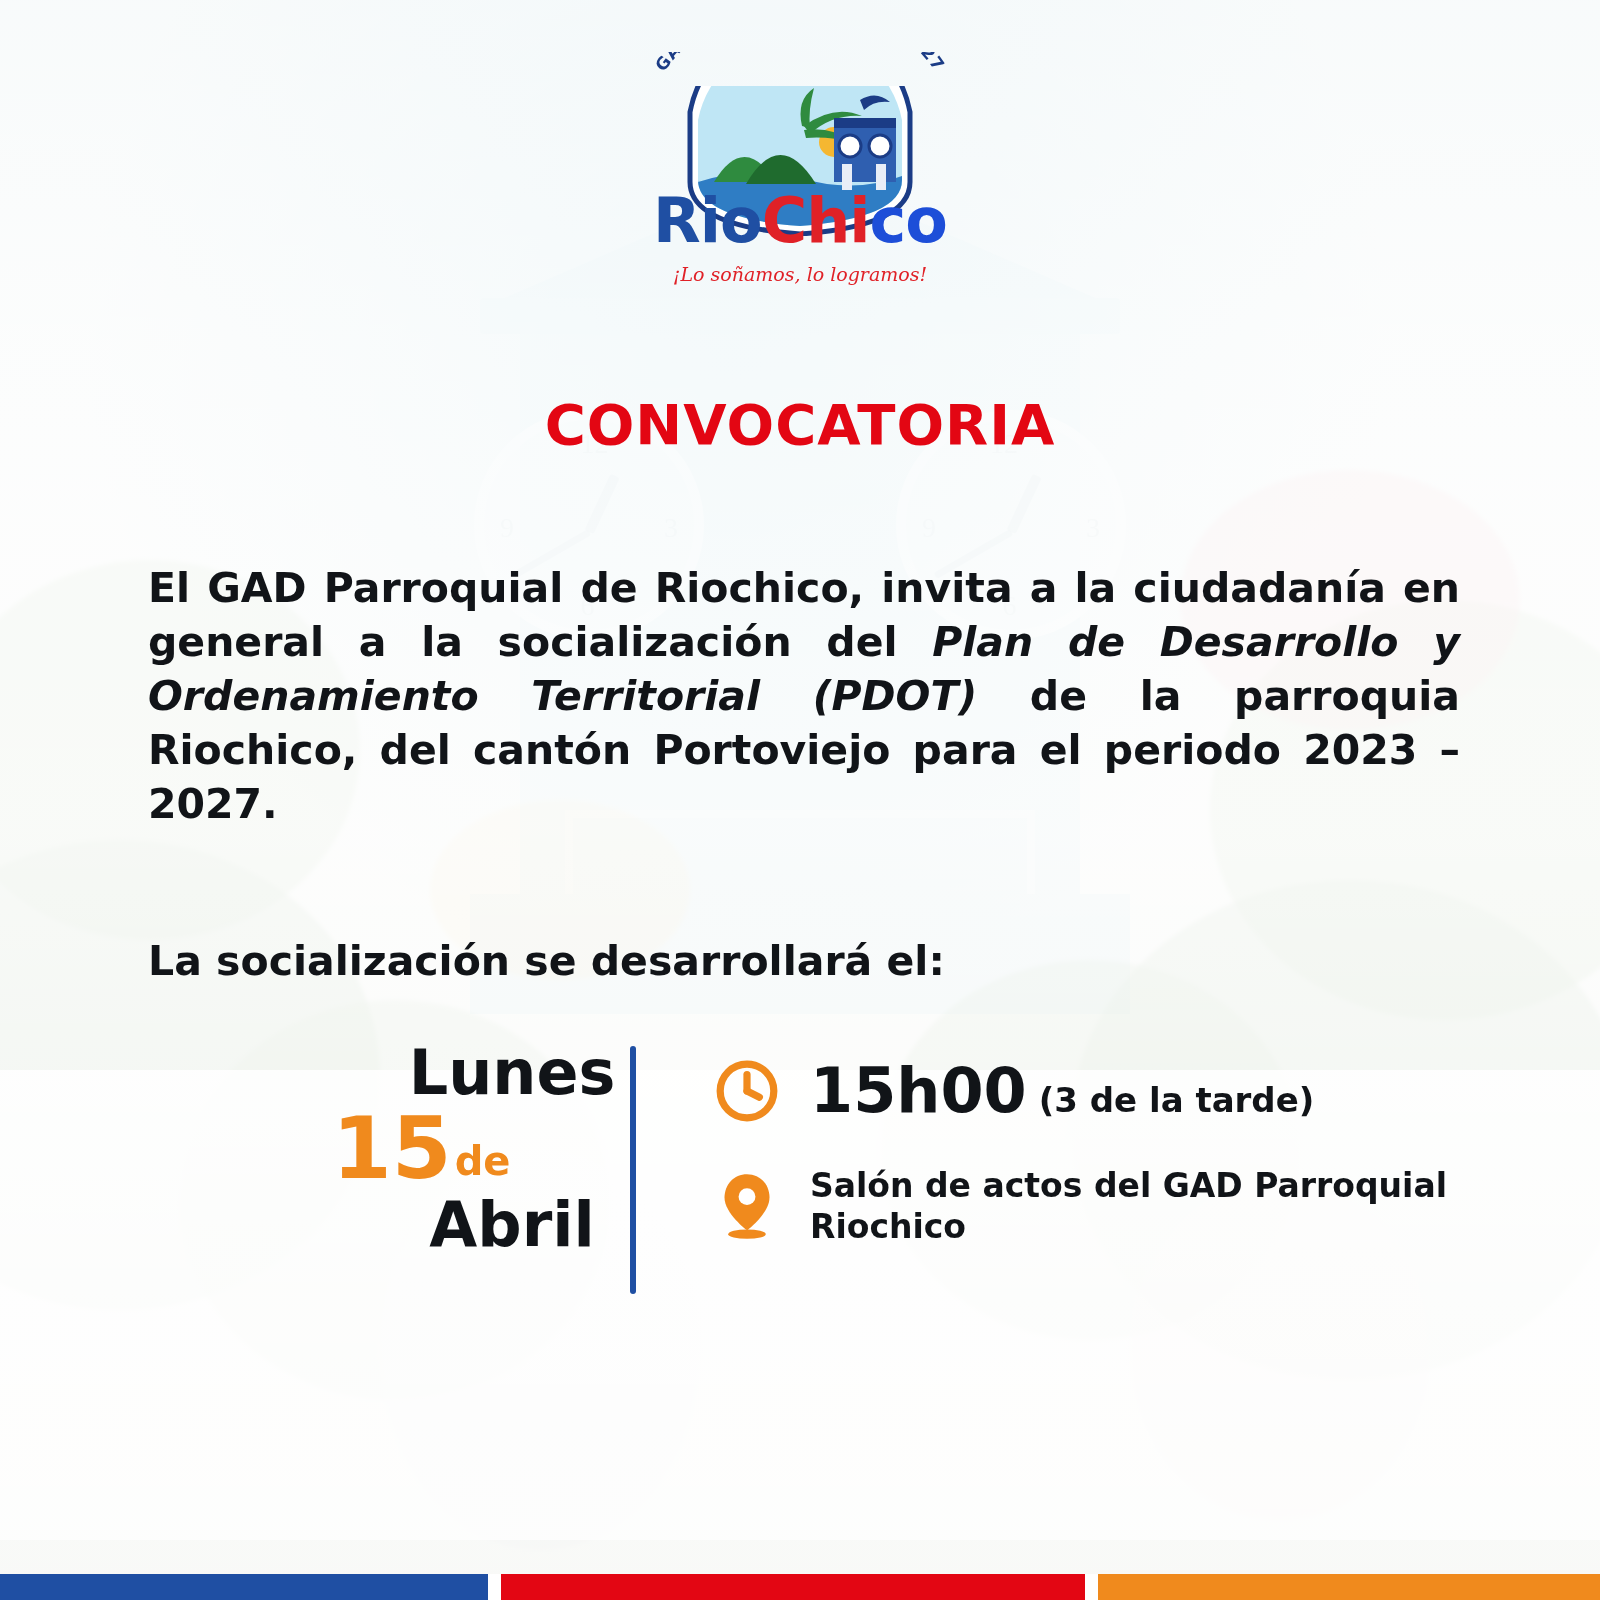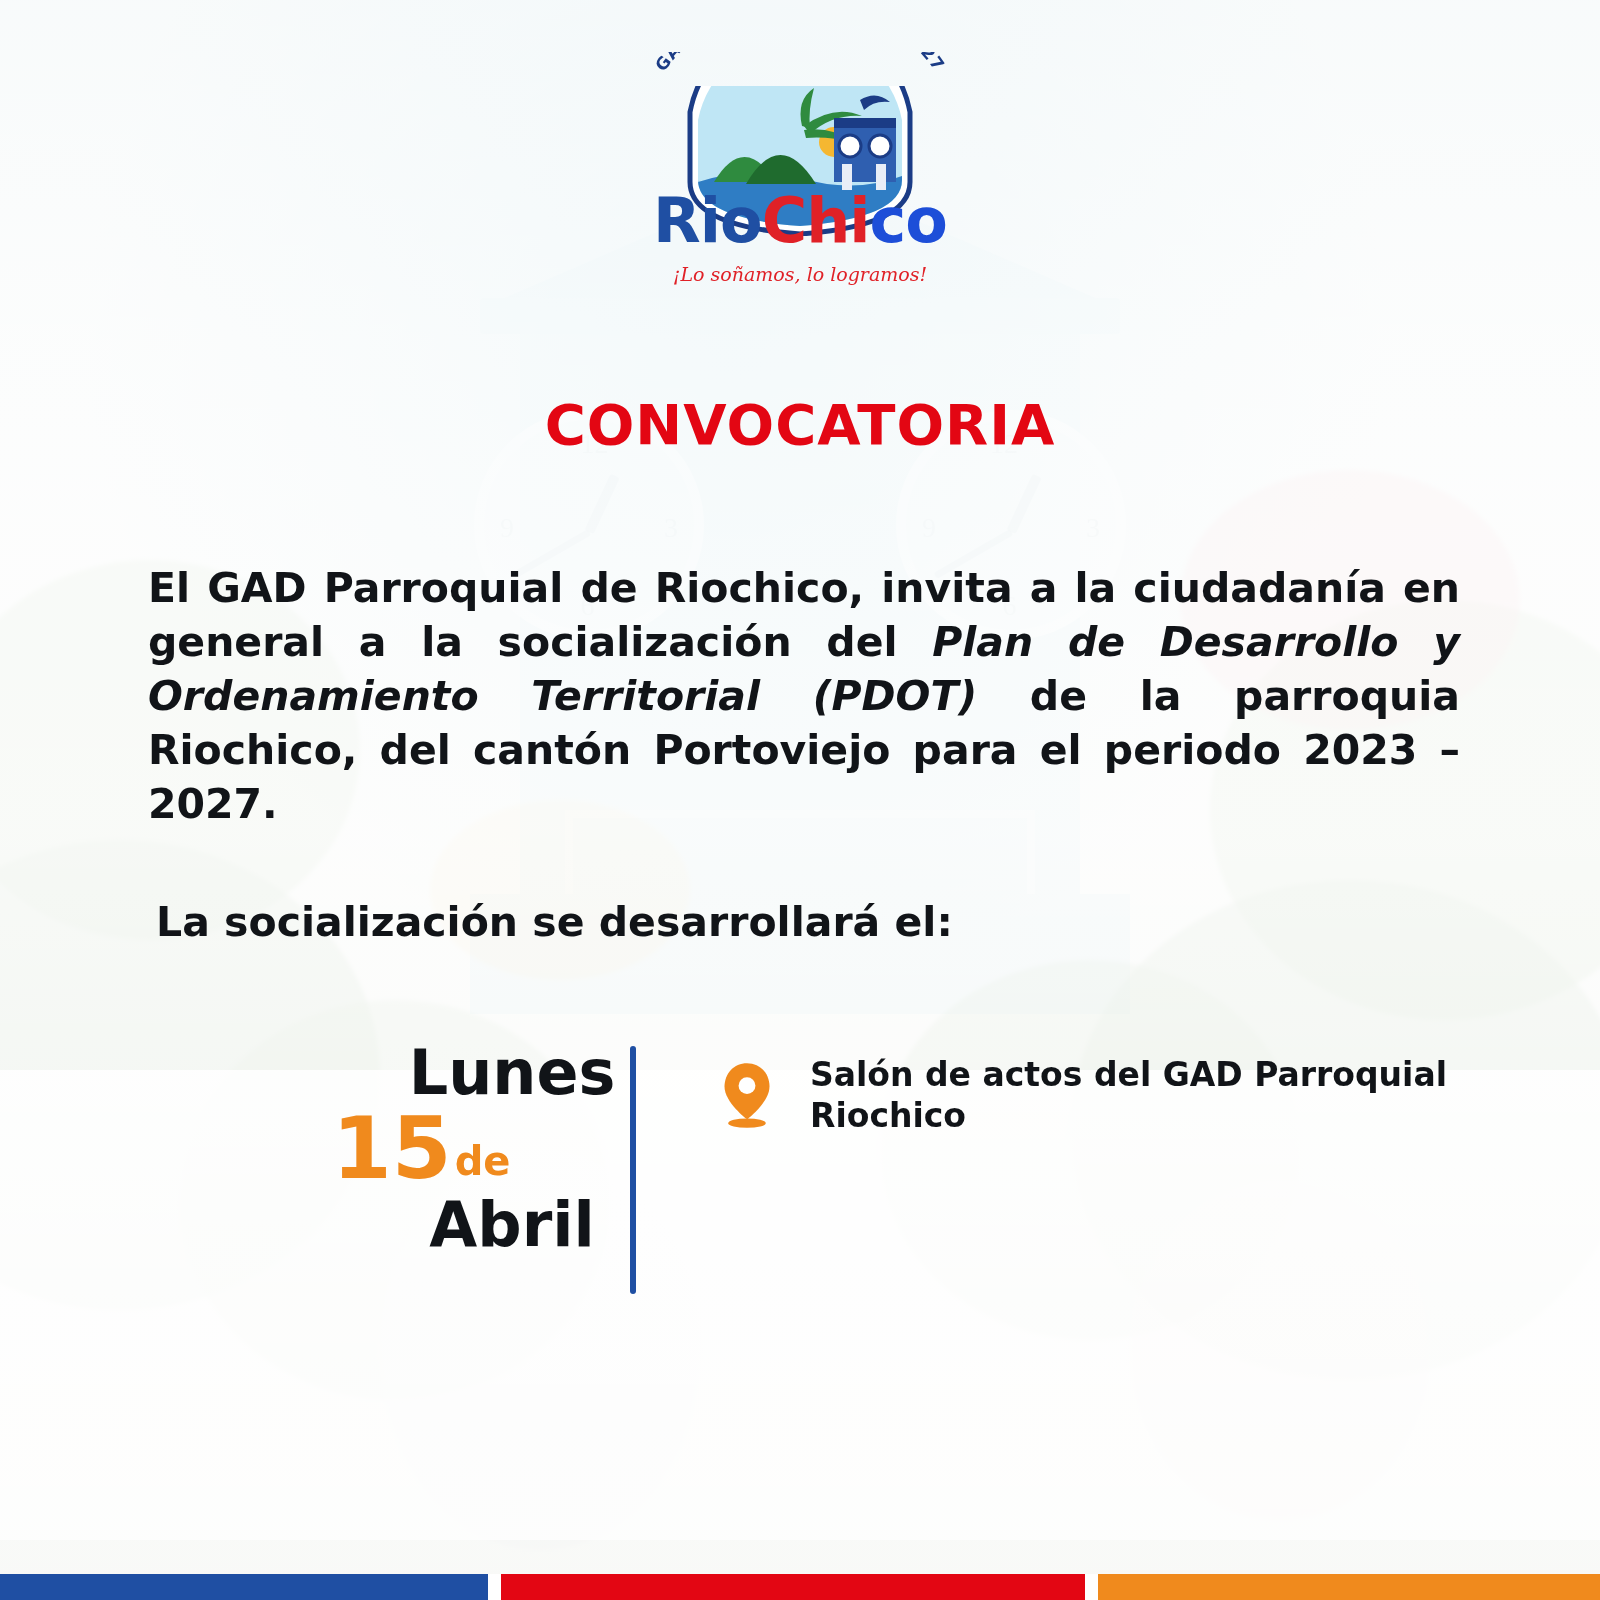--- a/index.html
+++ b/index.html
@@ -218,28 +218,27 @@
     text-align: justify;
     font-family: "DejaVu Sans", sans-serif;
   }
   .paragraph em {
     font-style: italic;
     font-weight: 800;
   }
 
   .subline {
     position: absolute;
-    top: 898px;
+    top: 937px;
     left: 148px;
     width: 1312px;
     font-size: 41px;
     font-weight: 700;
     color: #111418;
     font-family: "DejaVu Sans", sans-serif;
-    margin-left: 8px;
   }
 
   
   .details {
     position: absolute;
     top: 1040px;
     left: 148px;
     width: 1300px;
     height: 260px;
   }
@@ -450,20 +449,33 @@
       <div class="date-num-row">
         <span class="date-num">15</span>
         <span class="date-de">de</span>
       </div>
       <div class="date-month">Abril</div>
     </div>
 
     <div class="divider"></div>
 
     <div class="info-col">
+      <div class="info-row">
+        <span class="icon-wrap">
+          <svg viewBox="0 0 64 64" width="66" height="66" aria-hidden="true">
+            <circle cx="32" cy="32" r="26" fill="none" stroke="#f08a1d" stroke-width="7"></circle>
+            <line x1="32" y1="32" x2="32" y2="16" stroke="#f08a1d" stroke-width="7" stroke-linecap="round"></line>
+            <line x1="32" y1="32" x2="44" y2="38" stroke="#f08a1d" stroke-width="7" stroke-linecap="round"></line>
+          </svg>
+        </span>
+        <span class="time-text">
+          <span class="time-main">15h00</span>
+          <span class="time-note">(3 de la tarde)</span>
+        </span>
+      </div>
 
       <div class="info-row">
         <span class="icon-wrap">
           <svg viewBox="0 0 64 72" width="60" height="68" aria-hidden="true">
             <path d="M32 2 C18 2 8 13 8 27 C8 44 32 62 32 62 C32 62 56 44 56 27 C56 13 46 2 32 2 Z" fill="#f08a1d"></path>
             <circle cx="32" cy="26" r="9" fill="#ffffff"></circle>
             <ellipse cx="32" cy="66" rx="20" ry="5" fill="#f08a1d"></ellipse>
           </svg>
         </span>
         <span class="place-text">Salón de actos del GAD Parroquial Riochico</span>

